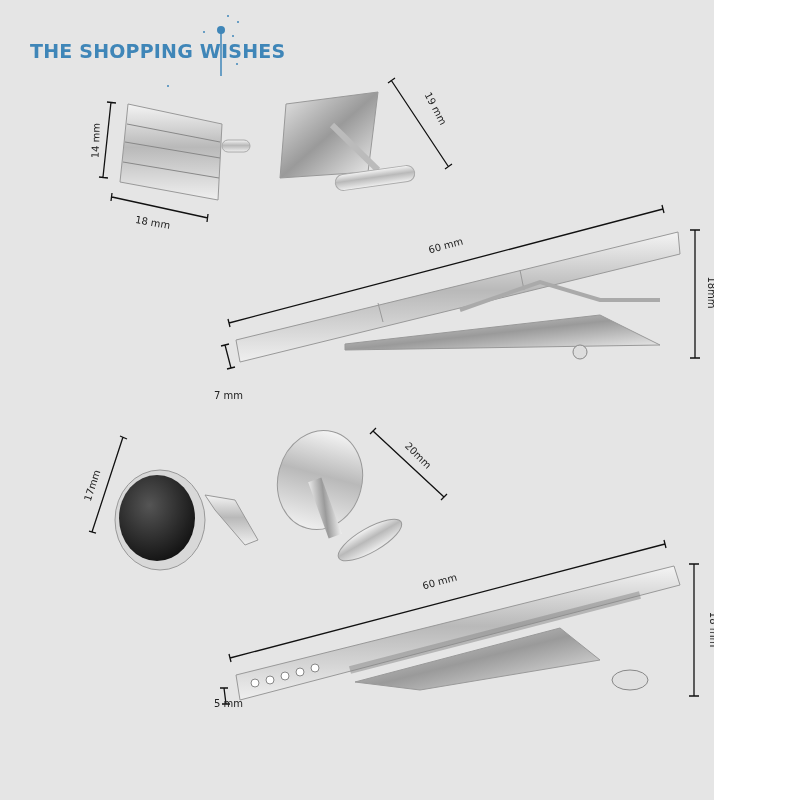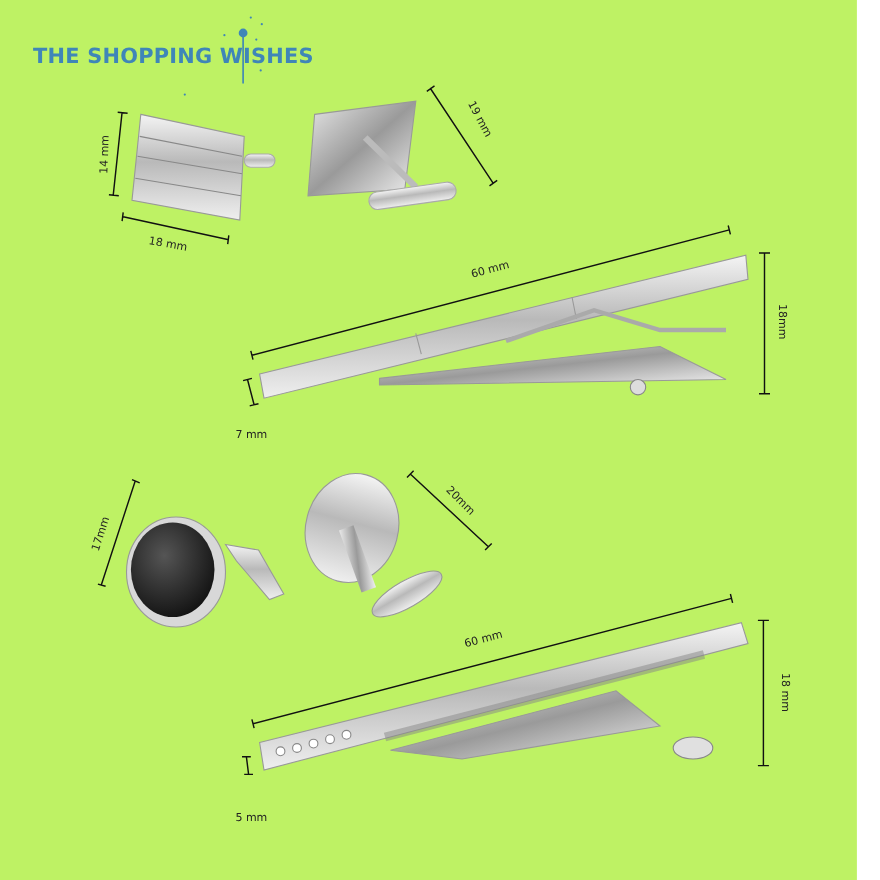--- a/index.html
+++ b/index.html
@@ -1,16 +1,16 @@
 <!DOCTYPE html>
 <html><head>
 <meta charset="utf-8">
 <style>
   html,body{margin:0;padding:0;background:#fff;}
-  #stage{position:relative;width:779px;height:800px;overflow:hidden;background:#bef264;font-family:"Liberation Sans",sans-serif;}
+  #stage{position:relative;width:714px;height:800px;overflow:hidden;background:#e5e5e5;font-family:"Liberation Sans",sans-serif;}
   #logo{position:absolute;left:30px;top:40px;font-family:"DejaVu Sans",sans-serif;font-weight:bold;font-size:19px;color:#3f86b8;letter-spacing:0.2px;}
   .lbl{position:absolute;font-family:"DejaVu Sans",sans-serif;font-size:10px;color:#222;white-space:nowrap;}
   svg{position:absolute;left:0;top:0;}
 </style>
 </head>
 <body>
 
 <div id="stage">
   <div id="logo">THE SHOPPING WISHES</div>
 
@@ -110,14 +110,14 @@
   <div class="lbl" style="left:78px;top:135px;transform:rotate(-88deg);">14 mm</div>
   <div class="lbl" style="left:135px;top:217px;transform:rotate(10deg);">18 mm</div>
   <div class="lbl" style="left:418px;top:103px;transform:rotate(62deg);">19 mm</div>
   <div class="lbl" style="left:428px;top:240px;transform:rotate(-15deg);">60 mm</div>
   <div class="lbl" style="left:695px;top:287px;transform:rotate(90deg);">18mm</div>
   <div class="lbl" style="left:214px;top:390px;">7 mm</div>
   <div class="lbl" style="left:76px;top:480px;transform:rotate(-72deg);">17mm</div>
   <div class="lbl" style="left:402px;top:450px;transform:rotate(45deg);">20mm</div>
   <div class="lbl" style="left:422px;top:576px;transform:rotate(-15deg);">60 mm</div>
   <div class="lbl" style="left:696px;top:624px;transform:rotate(90deg);">18 mm</div>
-  <div class="lbl" style="left:214px;top:738px;">5 mm</div>
+  <div class="lbl" style="left:214px;top:698px;">5 mm</div>
 </div>
 
 </body></html>

